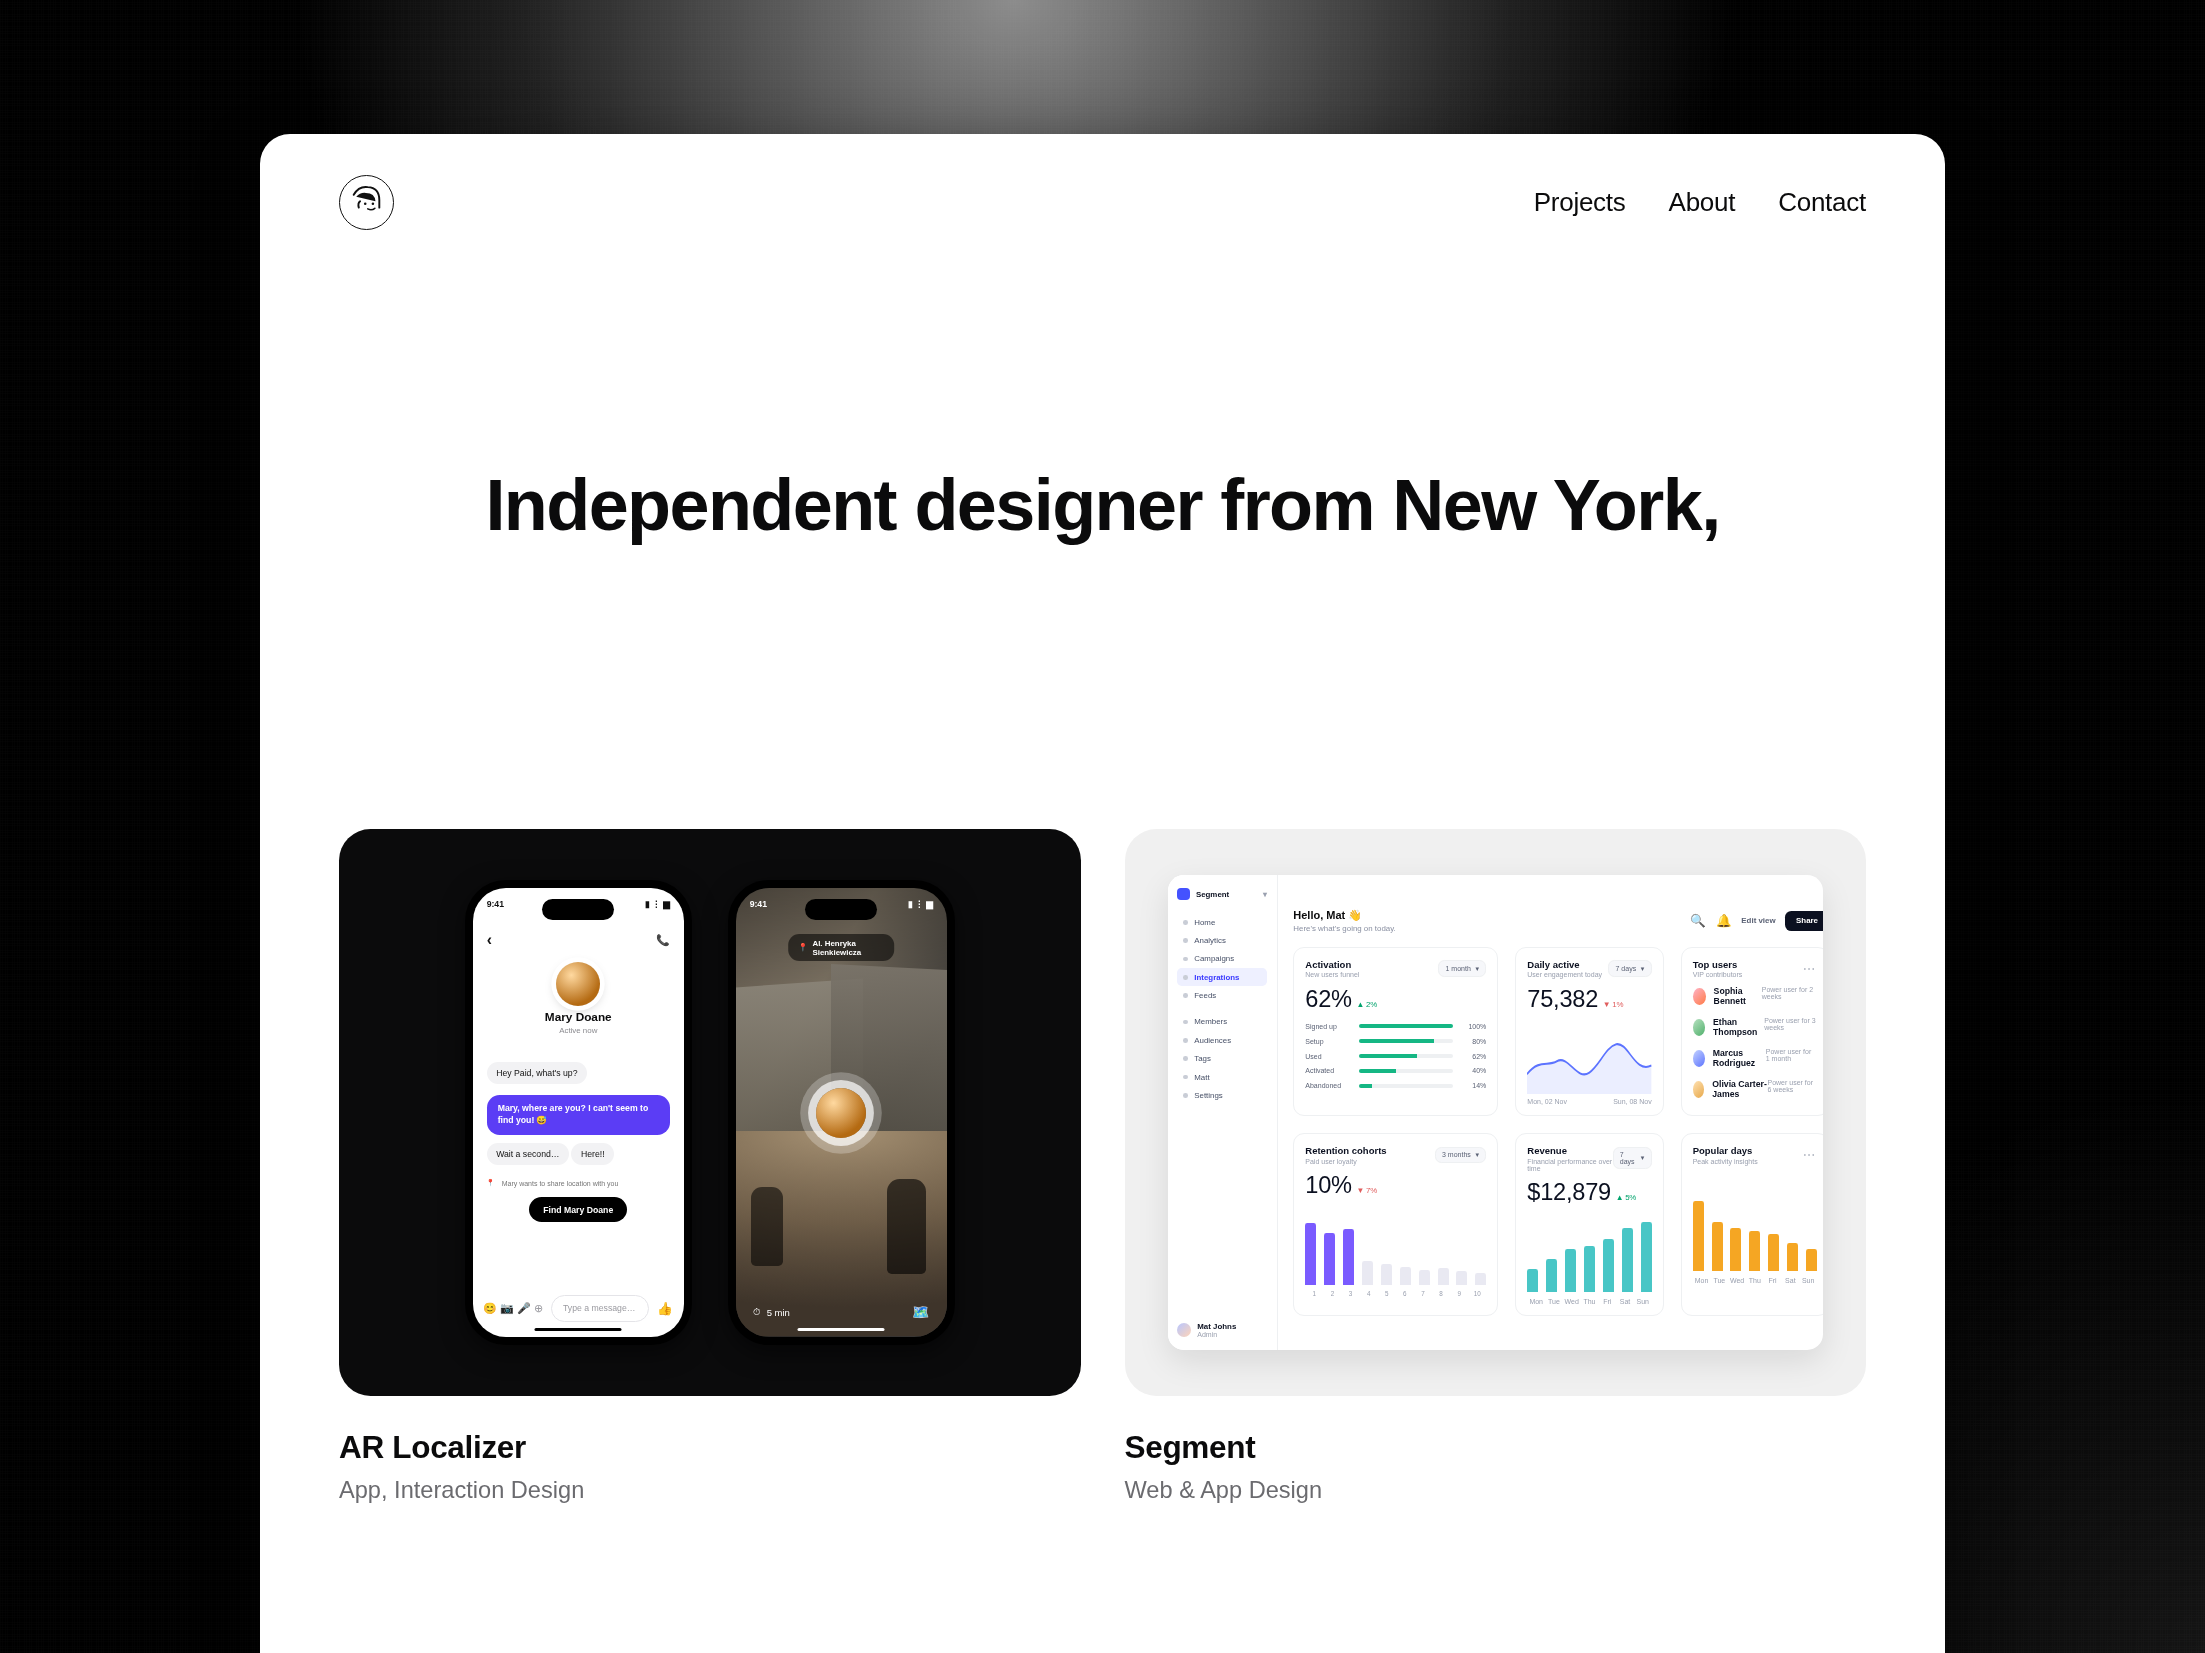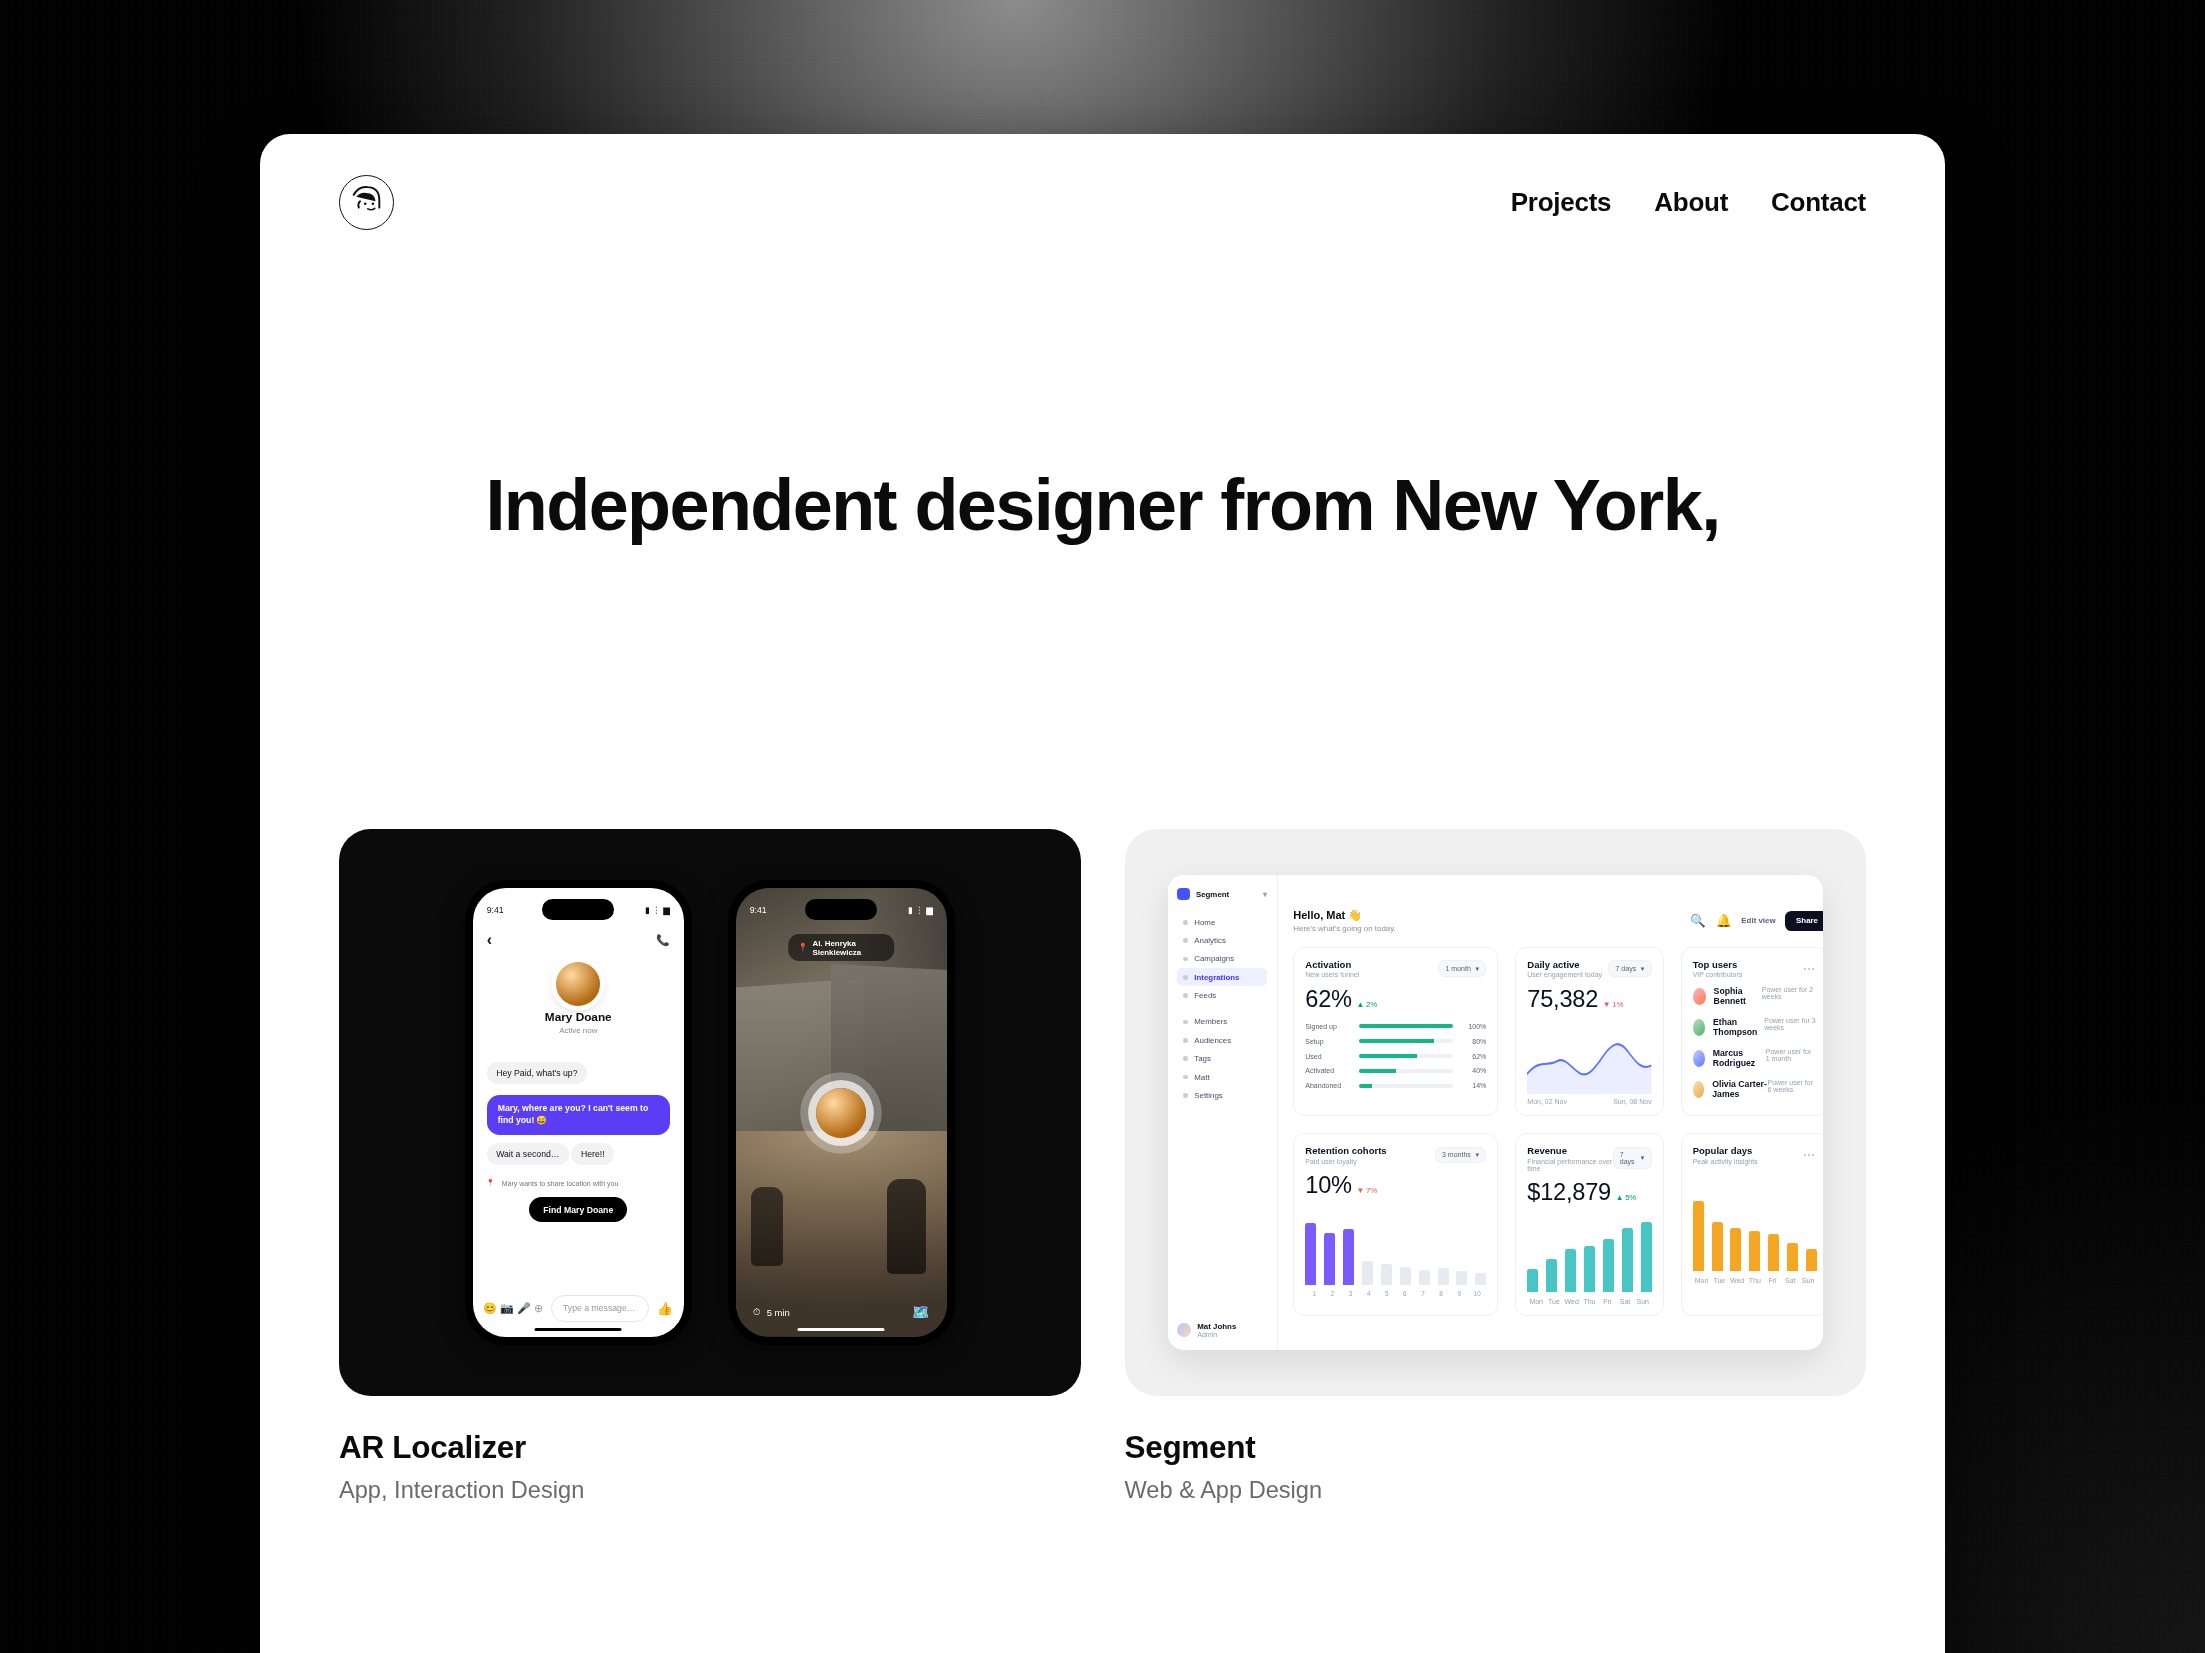--- a/index.html
+++ b/index.html
@@ -57,21 +57,21 @@
   .avatar {
     width: 55px; height: 55px;
     border: 1.6px solid #111;
     border-radius: 50%;
     background: #fff;
     display: grid; place-items: center;
   }
   .nav { display: flex; gap: 43px; }
   .nav a {
     font-size: 26px;
-    font-weight: 700;
+    font-weight: 400;
     color: #0b0b0c;
     text-decoration: none;
     letter-spacing: -0.01em;
   }
 
   
   .hero {
     text-align: center;
     padding: 236px 63px 0 63px;
   }
@@ -133,21 +133,21 @@
   .screen.white { background: #fff; }
   .screen.photo {
     background:
       linear-gradient(180deg, rgba(0,0,0,.35), rgba(0,0,0,.05) 30%, rgba(0,0,0,.1) 70%, rgba(0,0,0,.45)),
       linear-gradient(120deg, #6c6356, #8a7f6e 30%, #4b4843 60%, #6a6a6a);
   }
   .island {
     position: absolute; top: 11px; left: 50%; transform: translateX(-50%);
     width: 72px; height: 20.5px; background: #000; border-radius: 14px;
   }
-  .sbar { position:absolute; top:17px; left:14px; right:14px; display:flex; justify-content:space-between; font-size:8.7px; font-weight:400; color:#111; }
+  .sbar { position:absolute; top:11px; left:14px; right:14px; display:flex; justify-content:space-between; font-size:8.7px; font-weight:700; color:#111; }
   .screen.photo .sbar { color:#fff; }
   .topbar { margin-top:43px; display:flex; align-items:center; justify-content:space-between; padding:0 14px; font-size:11px; color:#111; }
   .arrow { font-size:15.8px; font-weight:700; }
   .coin {
     width:44px; height:44px; border-radius:50%;
     background: radial-gradient(circle at 35% 30%, #ffd9a0, #b46a12 70%);
     box-shadow: 0 0 0 4.7px #fff, 0 3.2px 11px rgba(0,0,0,.25);
     margin: 12.6px auto 4.7px;
   }
   .pname { text-align:center; font-size:11.8px; font-weight:800; }

